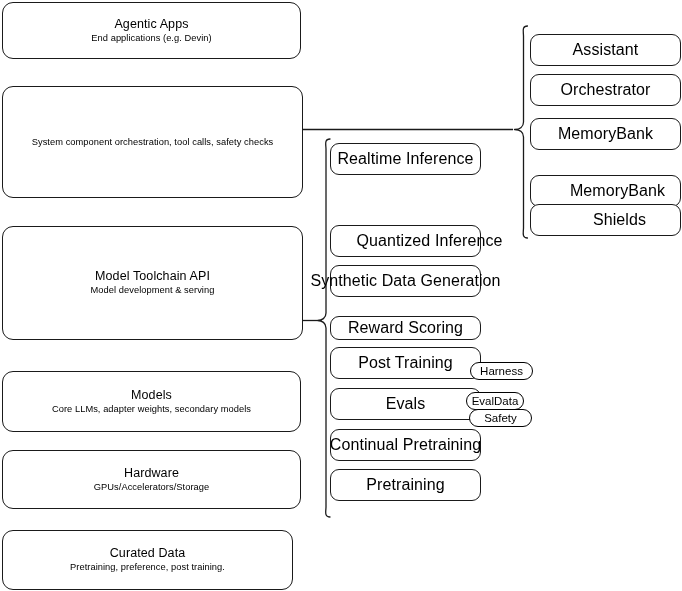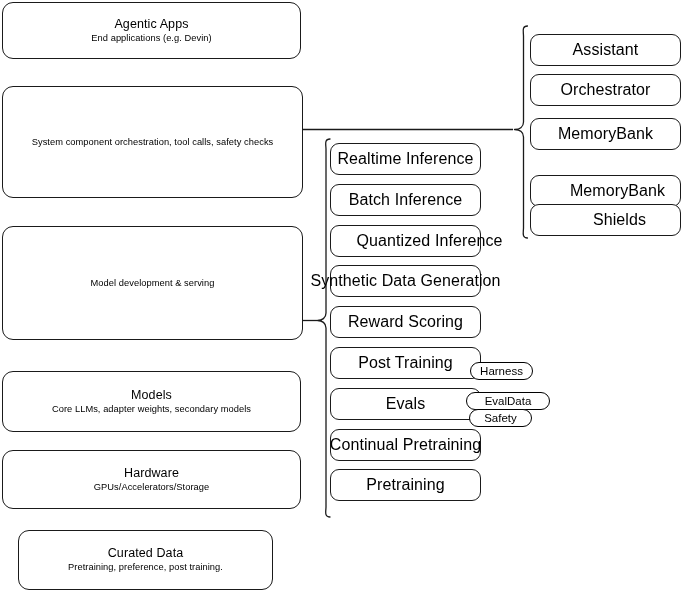--- a/index.html
+++ b/index.html
@@ -131,70 +131,68 @@
   <div class="box layer-box" style="left:2px; top:2px; width:299px; height:57px;">
     <div class="title">Agentic Apps</div>
     <div class="subtitle">End applications (e.g. Devin)</div>
   </div>
 
   <div class="box layer-box" style="left:2px; top:86px; width:301px; height:112px;">
     <div class="subtitle">System component orchestration, tool calls, safety checks</div>
   </div>
 
   <div class="box layer-box" style="left:2px; top:226px; width:301px; height:114px;">
+    <div class="title">Model Toolchain API</div>
     <div class="subtitle">Model development &amp; serving</div>
   </div>
 
   <div class="box layer-box" style="left:2px; top:371px; width:299px; height:61px;">
     <div class="title">Models</div>
     <div class="subtitle">Core LLMs, adapter weights, secondary models</div>
   </div>
 
   <div class="box layer-box" style="left:2px; top:450px; width:299px; height:59px;">
     <div class="title">Hardware</div>
     <div class="subtitle">GPUs/Accelerators/Storage</div>
   </div>
 
-  <div class="box layer-box" style="left:18px; top:530px; width:255px; height:60px;">
+  <div class="box layer-box" style="left:2px; top:530px; width:291px; height:60px;">
     <div class="title">Curated Data</div>
     <div class="subtitle">Pretraining, preference, post training.</div>
   </div>
 
   <div class="box cap-box" style="left:330px; top:143px; width:151px; height:32px;">
     <div class="title">Realtime Inference</div>
   </div>
-  <div class="box cap-box" style="left:330px; top:184px; width:151px; height:32px;">
-    <div class="title">Batch Inference</div>
-  </div>
   <div class="box cap-box" style="left:330px; top:225px; width:151px; height:32px;padding-left:48px;">
     <div class="title">Quantized Inference</div>
   </div>
   <div class="box cap-box" style="left:330px; top:265px; width:151px; height:32px;">
     <div class="title">Synthetic Data Generation</div>
   </div>
-  <div class="box cap-box" style="left:330px; top:306px; width:151px; height:32px;">
+  <div class="box cap-box" style="left:330px; top:316px; width:151px; height:24px;">
     <div class="title">Reward Scoring</div>
   </div>
   <div class="box cap-box" style="left:330px; top:347px; width:151px; height:32px;">
     <div class="title">Post Training</div>
   </div>
   <div class="box cap-box" style="left:330px; top:388px; width:151px; height:32px;">
     <div class="title">Evals</div>
   </div>
   <div class="box cap-box" style="left:330px; top:429px; width:151px; height:32px;">
     <div class="title">Continual Pretraining</div>
   </div>
   <div class="box cap-box" style="left:330px; top:469px; width:151px; height:32px;">
     <div class="title">Pretraining</div>
   </div>
 
   <div class="pill" style="left:470px; top:362px; width:63px; height:18px;align-items:center;">
     <span>Harness</span>
   </div>
-  <div class="pill" style="left:466px; top:392px; width:84px; height:18px;">
+  <div class="pill" style="left:466px; top:392px; width:58px; height:18px;">
     <span>EvalData</span>
   </div>
   <div class="pill" style="left:469px; top:409px; width:63px; height:18px;">
     <span>Safety</span>
   </div>
 
   <div class="box cap-box" style="left:530px; top:34px; width:151px; height:32px;">
     <div class="title">Assistant</div>
   </div>
   <div class="box cap-box" style="left:530px; top:74px; width:151px; height:32px;">

